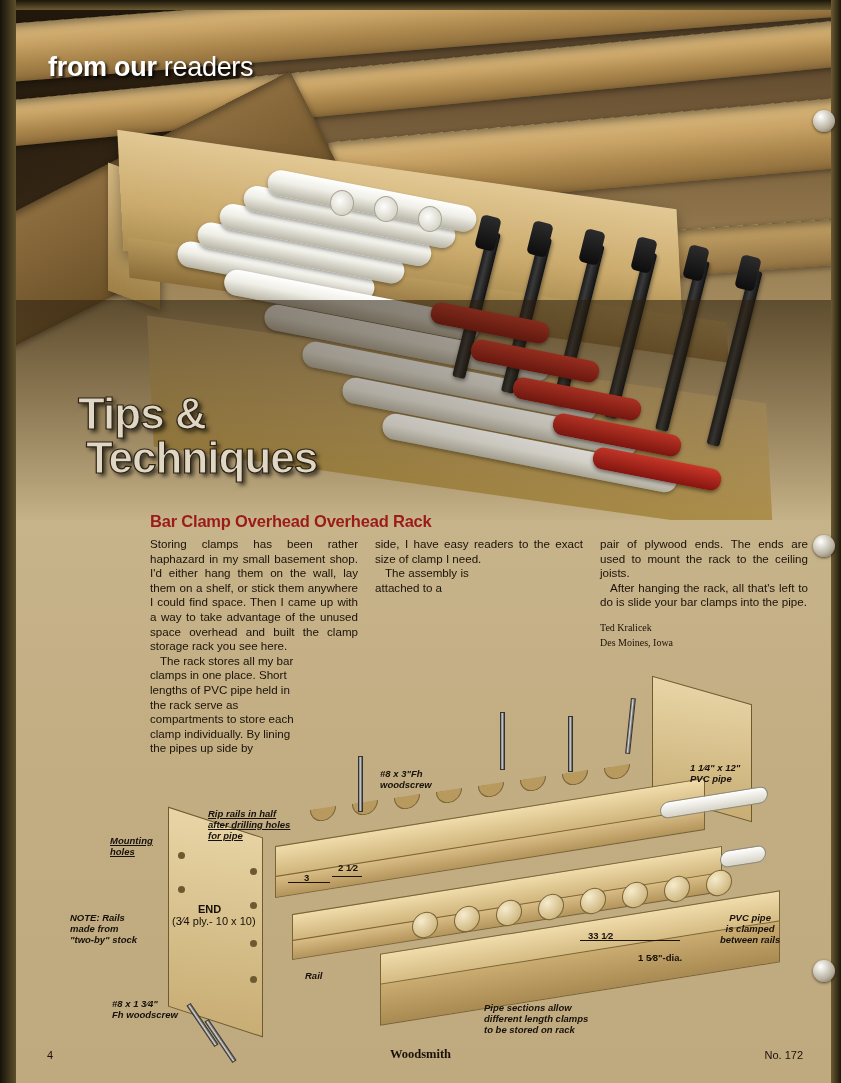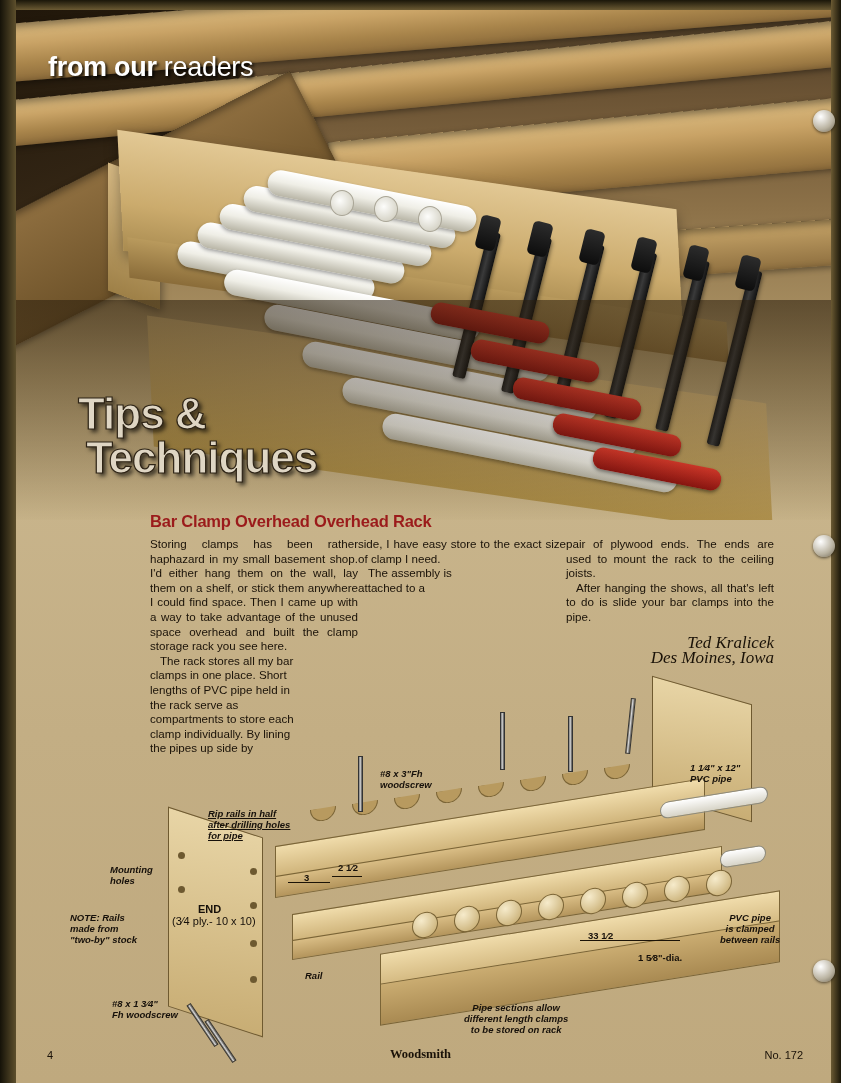--- a/index.html
+++ b/index.html
@@ -146,36 +146,36 @@
   }
   .art-head {
     color: #9b1b1b;
     font-weight: bold;
     font-size: 16.5px;
     letter-spacing: -.2px;
     margin-bottom: 6px;
   }
   .cols {
     display: flex;
+    gap: 17px;
   }
   .col {
     width: 208px;
     font-size: 11.6px;
     line-height: 14.6px;
     color: #1a1208;
     text-align: justify;
     font-family: "Liberation Sans", sans-serif;
   }
   .col p { margin: 0 0 0 0; text-indent: 10px;}
   .col p.first { text-indent: 0; }
   .col .sig {
-    text-align: right;
-    font-style: italic;
+    text-align: left;
     font-family: "Liberation Serif", serif;
-    font-size: 17px;
+    font-size: 10px;
     margin-top: 10px;
     line-height: 15px;
   }
   
   .col1 p.narrow { width: 150px; text-align: left; }
 
   
   .illus {
     position: absolute; left: 60px; top: 690px; width: 781px; height: 370px;
   }
@@ -326,26 +326,26 @@
   </div>
 
   <div class="article">
     <div class="art-head">Bar Clamp Overhead Overhead Rack</div>
     <div class="cols">
       <div class="col col1">
         <p class="first">Storing clamps has been rather haphazard in my small basement shop. I'd either hang them on the wall, lay them on a shelf, or stick them anywhere I could find space. Then I came up with a way to take advantage of the unused space overhead and built the clamp storage rack you see here.</p>
         <p class="narrow">The rack stores all my bar clamps in one place. Short lengths of PVC pipe held in the rack serve as compartments to store each clamp individually. By lining the pipes up side by</p>
       </div>
       <div class="col col2">
-        <p class="first">side, I have easy store to the exact size of clamp I need.</p>
+        <p class="first">side, I have easy readers to the exact size of clamp I need.</p>
         <p style="width:120px;text-align:left;">The assembly is attached to a</p>
       </div>
       <div class="col col3">
         <p class="first">pair of plywood ends. The ends are used to mount the rack to the ceiling joists.</p>
-        <p>After hanging the shows, all that's left to do is slide your bar clamps into the pipe.</p>
+        <p>After hanging the rack, all that's left to do is slide your bar clamps into the pipe.</p>
         <div class="sig">
           <div>Ted Kralicek</div>
           <div>Des Moines, Iowa</div>
         </div>
       </div>
     </div>
   </div>
 
   <div class="illus">
 
@@ -398,31 +398,31 @@
 
     <div class="dimline" style="left:228px;top:192px;width:42px;"></div>
     <div class="dimline" style="left:272px;top:186px;width:30px;"></div>
     <div class="dimline" style="left:520px;top:250px;width:100px;"></div>
 
     <div class="ill-label it" style="left:320px;top:78px;white-space:pre;">#8 x 3"Fh
 woodscrew</div>
     <div class="ill-label it" style="left:148px;top:118px;white-space:pre;text-decoration:underline;">Rip rails in half
 after drilling holes
 for pipe</div>
-    <div class="ill-label it" style="left:50px;top:174px;white-space:pre;">Mounting
+    <div class="ill-label it" style="left:50px;top:145px;white-space:pre;text-decoration:underline;">Mounting
 holes</div>
     <div class="ill-label it" style="left:10px;top:222px;white-space:pre;color:#16100a;">NOTE: Rails
 made from
 "two-by" stock</div>
     <div class="ill-label" style="left:138px;top:214px;font-size:11px;">END</div>
     <div class="ill-label" style="left:112px;top:226px;font-weight:normal;font-size:11px;">(3⁄4 ply.- 10 x 10)</div>
     <div class="ill-label it" style="left:245px;top:280px;">Rail</div>
     <div class="ill-label it" style="left:52px;top:308px;white-space:pre;">#8 x 1 3⁄4"
 Fh woodscrew</div>
-    <div class="ill-label it" style="left:404px;top:312px;white-space:pre;text-align:center;">Pipe sections allow
+    <div class="ill-label it" style="left:424px;top:312px;white-space:pre;text-align:left;">Pipe sections allow
 different length clamps
 to be stored on rack</div>
     <div class="ill-label it" style="left:630px;top:72px;white-space:pre;">1 1⁄4" x 12"
 PVC pipe</div>
     <div class="ill-label it" style="left:660px;top:222px;white-space:pre;text-align:center;">PVC pipe
 is clamped
 between rails</div>
 
     <div class="ill-label" style="left:244px;top:182px;">3</div>
     <div class="ill-label" style="left:278px;top:172px;">2 1⁄2</div>

